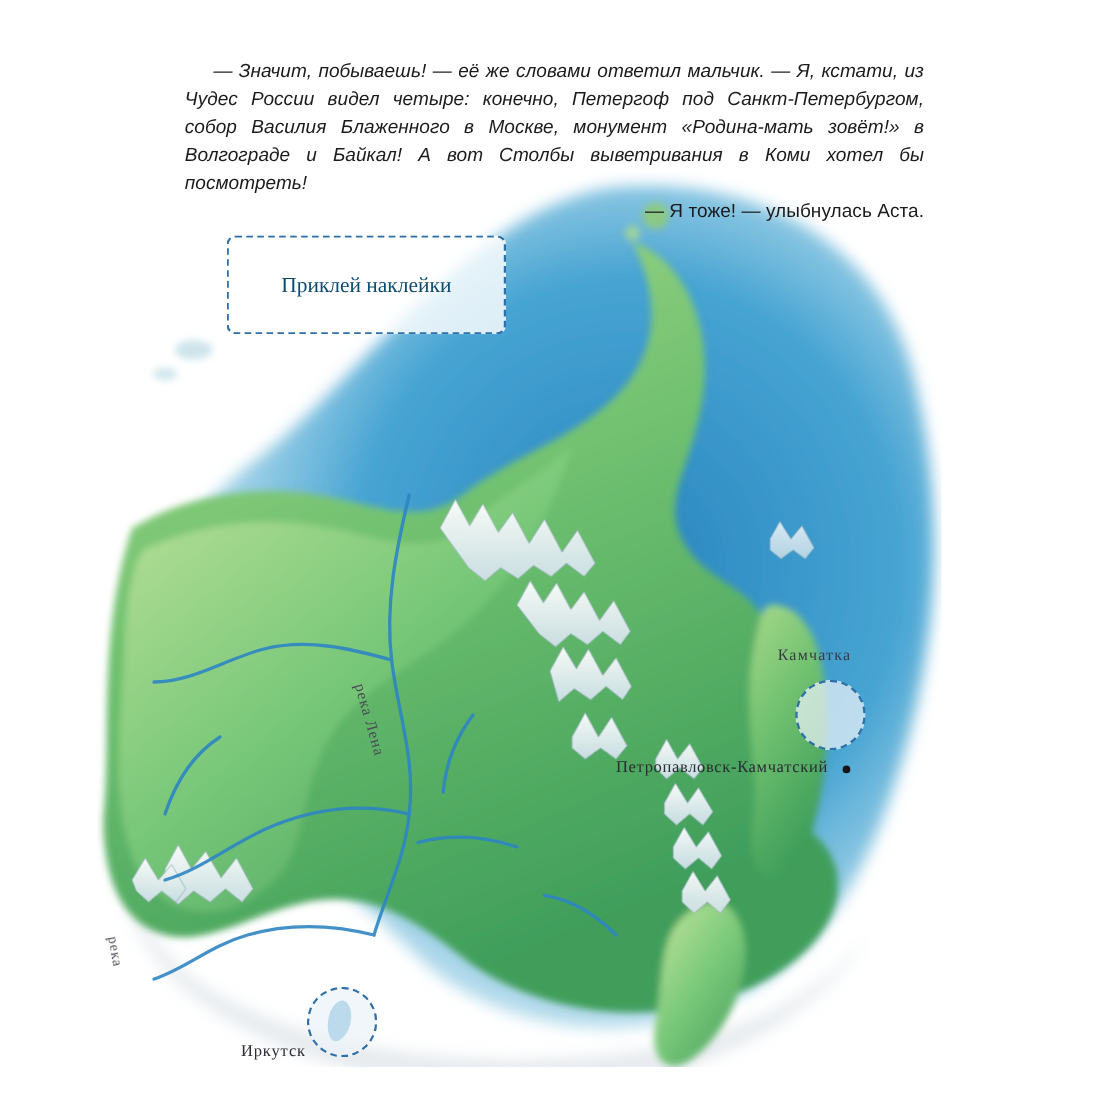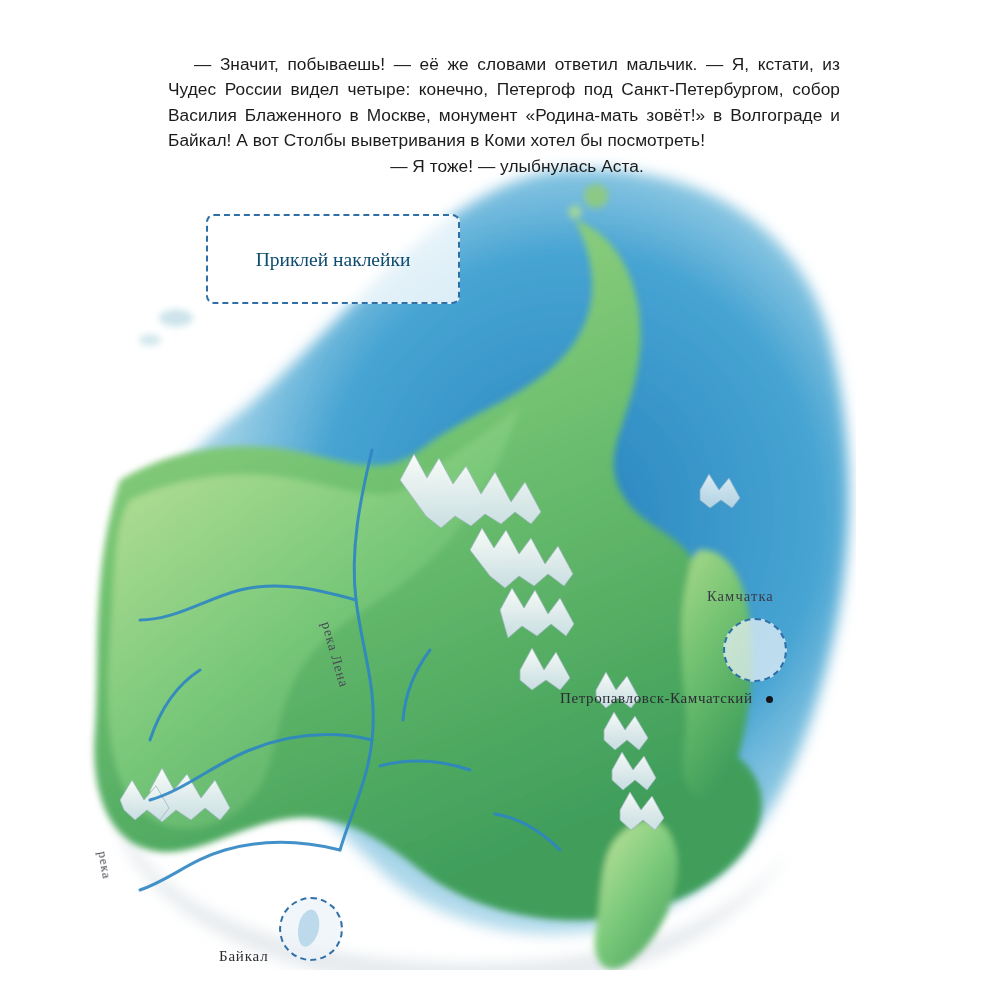--- a/index.html
+++ b/index.html
@@ -32,22 +32,22 @@
     font-size: 17.3px;
     line-height: 25.4px;
     color: #1b1b1b;
     letter-spacing: 0.05px;
   }
   .text-block p {
     margin: 0;
     text-align: justify;
     text-justify: inter-word;
   }
-  .text-block p.first { text-indent: 26px; }
-  .text-block p.last  { text-indent: 26px; text-align: center; }
+  .text-block p.first { text-indent: 26px; font-style: italic; }
+  .text-block p.last  { text-indent: 26px; text-align: right; }
 
   
   .sticker-box {
     position: absolute;
     left: 206px;
     top: 214px;
     width: 254px;
     height: 90px;
     border: 2px dashed #2f6fa8;
     border-radius: 8px;
@@ -239,21 +239,21 @@
         <path d="M560,700 C540,680 520,668 495,664"></path>
         <path d="M200,520 C175,536 160,560 150,590"></path>
         <path d="M430,500 C415,520 405,545 403,570"></path>
       </g>
 
       <path d="M300,770 C306,758 314,756 318,766 C322,778 316,792 308,796 C300,800 295,786 300,770 Z" fill="#2f8fc4" opacity="0.9"></path>
     </svg>
 
     <div class="map-label lbl-kamchatka">Камчатка</div>
     <div class="map-label lbl-petropavlovsk">Петропавловск-Камчатский</div>
-    <div class="map-label lbl-irkutsk">Байкал</div>
+    <div class="map-label lbl-irkutsk">Иркутск</div>
     <div class="map-label lbl-gory">горы</div>
     <div class="map-label lbl-lena">река Лена</div>
     <div class="map-label lbl-reka2">река</div>
 
     <div class="city-dot dot-petro"></div>
 
     <div class="sticker-spot spot-kamchatka"></div>
     <div class="sticker-spot spot-baikal"></div>
   </div>
 

